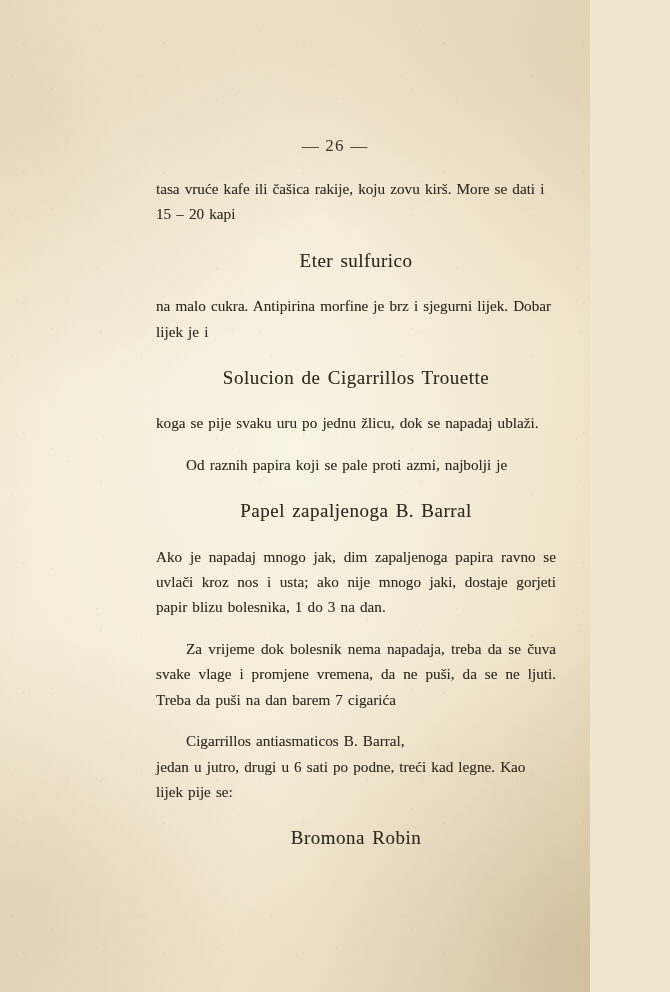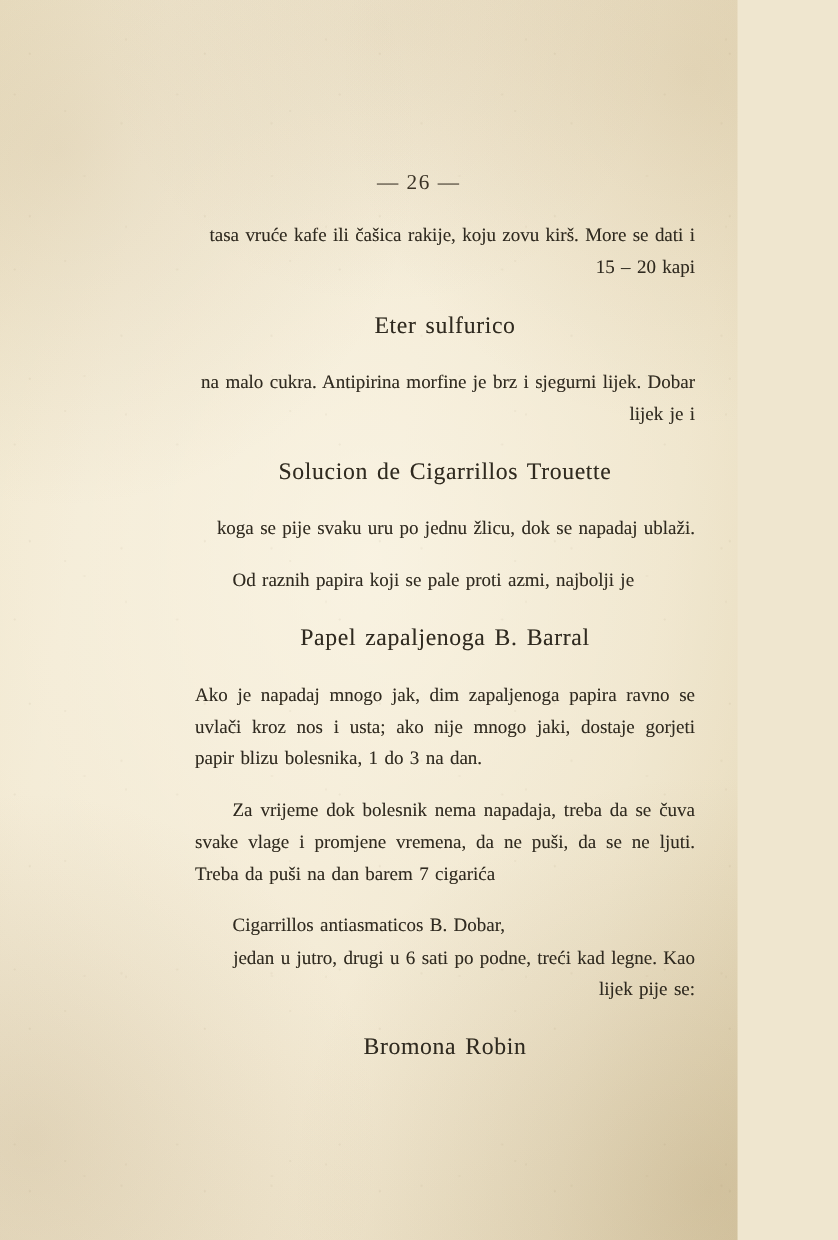--- a/index.html
+++ b/index.html
@@ -89,21 +89,21 @@
   .para {
     margin: 0;
     text-align: justify;
     text-justify: inter-word;
     word-spacing: 1.3px;
   }
   .para.indent {
     text-indent: 30px;
   }
   .para.nojust {
-    text-align: right;
+    text-align: left;
   }
 
   .heading {
     margin: 0;
     text-align: center;
     font-size: 19px;
     letter-spacing: 0.5px;
     word-spacing: 2px;
     color: #2f2a20;
   }
@@ -133,21 +133,21 @@
       <p class="para nojust gap-after-head">koga se pije svaku uru po jednu žlicu, dok se napadaj ublaži.</p>
 
       <p class="para indent gap-sm">Od raznih papira koji se pale proti azmi, najbolji je</p>
 
       <p class="heading gap-before-head">Papel zapaljenoga B. Barral</p>
 
       <p class="para gap-after-head">Ako je napadaj mnogo jak, dim zapaljenoga papira ravno se uvlači kroz nos i usta; ako nije mnogo jaki, dostaje gorjeti papir blizu bolesnika, 1 do 3 na dan.</p>
 
       <p class="para indent gap-sm">Za vrijeme dok bolesnik nema napadaja, treba da se čuva svake vlage i promjene vremena, da ne puši, da se ne ljuti. Treba da puši na dan barem 7 cigarića</p>
 
-      <p class="para indent gap-sm">Cigarrillos antiasmaticos B. Dobar,</p>
+      <p class="para indent gap-sm">Cigarrillos antiasmaticos B. Barral,</p>
 
       <p class="para nojust">jedan u jutro, drugi u 6 sati po podne, treći kad legne. Kao lijek pije se:</p>
 
       <p class="heading gap-before-head">Bromona Robin</p>
 
     </div>
   </div>
 </div>
 
 </body></html>

